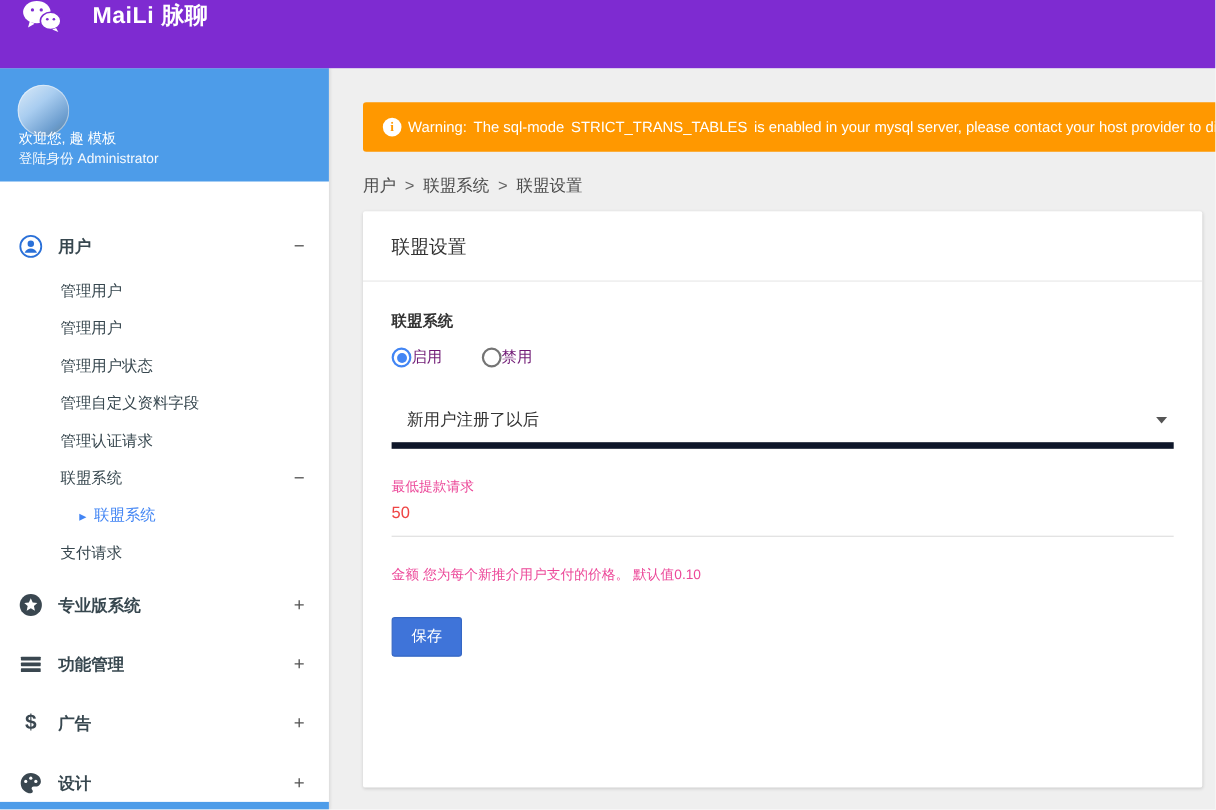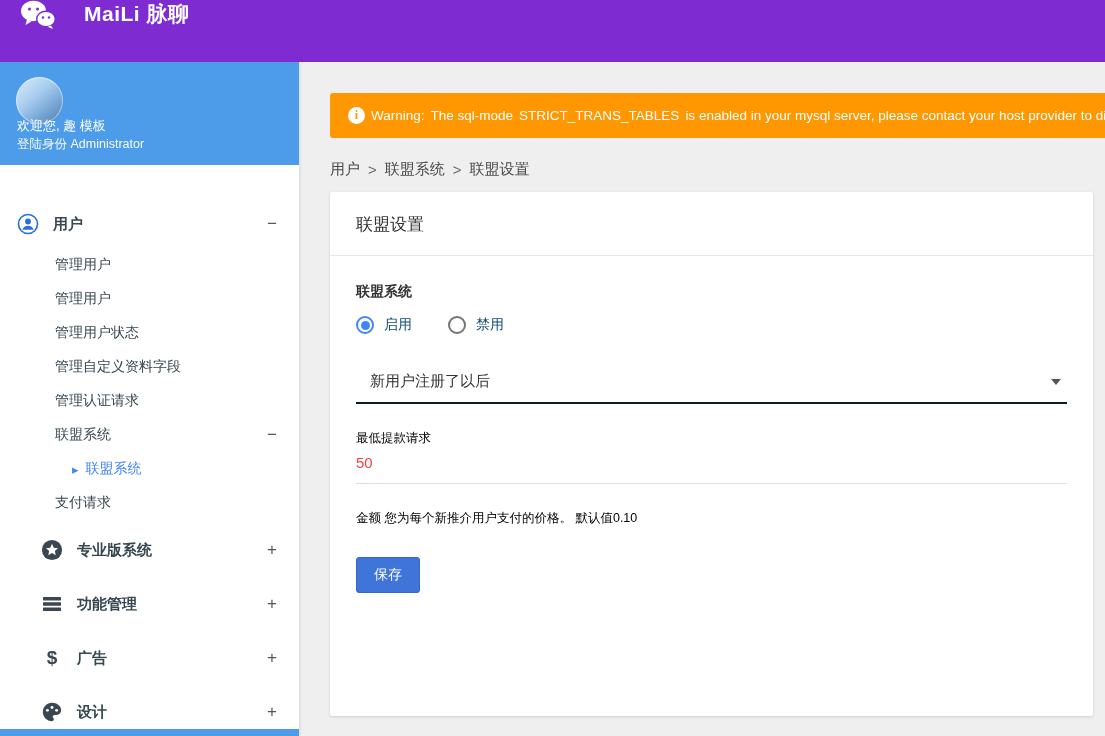--- a/index.html
+++ b/index.html
@@ -36,21 +36,21 @@
   .avatar{
     width:47px;height:47px;border-radius:50%;
     background:linear-gradient(140deg,#dcebf8 0%,#a9cdf0 40%,#6d9ecf 75%,#58809c 100%);
     box-shadow:inset 0 0 0 1px rgba(255,255,255,.45);
   }
   .welcome{position:absolute;left:17px;bottom:11px;font-size:13px;line-height:19px;}
   .welcome .role{font-size:12.5px;opacity:.95;}
   .menu{position:absolute;top:138px;left:0;right:0;bottom:0;overflow:hidden;}
   .mi{display:flex;align-items:center;cursor:pointer;color:#37474f;}
   .mi.top{height:48px;padding:0 22px 0 16px;gap:13px;font-size:15px;font-weight:bold;}
-  .mi.top.gap{margin-top:6px;margin-left:24px;}
+  .mi.top.gap{margin-top:6px;}
   .ic{width:24px;display:flex;justify-content:center;align-items:center;flex:none;}
   .icon-dollar::before{content:"$";font-size:19px;font-weight:bold;color:#3a4750;}
   .ex{margin-left:auto;font-weight:normal;color:#555;font-size:17px;}
   .mi.sub{height:34px;padding:0 22px 0 55px;font-size:14px;}
   .mi.subsub{height:34px;padding:0 22px 0 72px;font-size:14px;color:var(--link);gap:7px;}
   .arrow::before{content:"▸";font-size:13px;color:var(--link);}
   .mi.pay{}
   .bottom-strip{position:absolute;left:0;right:0;bottom:0;height:7px;background:var(--sidebar-blue);}
   
   .main{position:absolute;top:62px;left:299px;right:0;bottom:0;background:#efefef;overflow:hidden;}
@@ -70,33 +70,33 @@
   .crumb{cursor:pointer;}
   .sep{color:#666;}
   .card{
     margin:13px 0 0 31px;width:763px;height:524px;background:#fff;
     border-radius:2px;box-shadow:0 1px 3px rgba(0,0,0,.14);overflow:hidden;
   }
   .card-h{padding:21px 26px 19px;font-size:17px;color:#333;border-bottom:1px solid #e7e7e7;}
   .card-b{padding:27px 26px;}
   .flabel{font-size:14px;font-weight:bold;color:#333;}
   .radios{display:flex;align-items:center;gap:36px;margin-top:15px;}
-  .ropt{display:flex;align-items:center;gap:10px;font-size:14px;color:#0c4a6e;cursor:pointer;}
+  .ropt{display:flex;align-items:center;font-size:14px;color:#701a75;cursor:pointer;}
   .rdot{width:18px;height:18px;border:2px solid #747474;border-radius:50%;position:relative;flex:none;}
   .rdot.checked{border-color:var(--accent);}
   .rdot.checked::after{content:"";position:absolute;inset:2.5px;background:var(--accent);border-radius:50%;}
   .g2{margin-top:30px;}
   .select{
     margin-top:10px;display:flex;align-items:center;justify-content:space-between;
-    padding:8px 6px 11px 14px;border-bottom:2px solid #0f172a;
+    padding:8px 6px 11px 14px;border-bottom:6px solid #0f172a;
     font-size:15px;color:#333;cursor:pointer;
   }
   .caret{width:0;height:0;border-left:5px solid transparent;border-right:5px solid transparent;border-top:6px solid #555;}
   .gi{margin-top:26px;}
-  .glabel{font-size:12.5px;color:#000000;}
+  .glabel{font-size:12.5px;color:#ec4899;}
   .uinput{
     display:block;width:100%;border:0;border-bottom:1px solid #ddd;background:transparent;
     font-size:15px;color:#ef4444;padding:7px 0 12px;outline:none;font-family:inherit;
   }
   .save{
     margin-top:30px;background:var(--save);color:#fff;border:1px solid #3567c4;border-radius:3px;
     font-size:14px;padding:8px 17px;cursor:pointer;font-family:inherit;
   }
 </style>
 </head>

